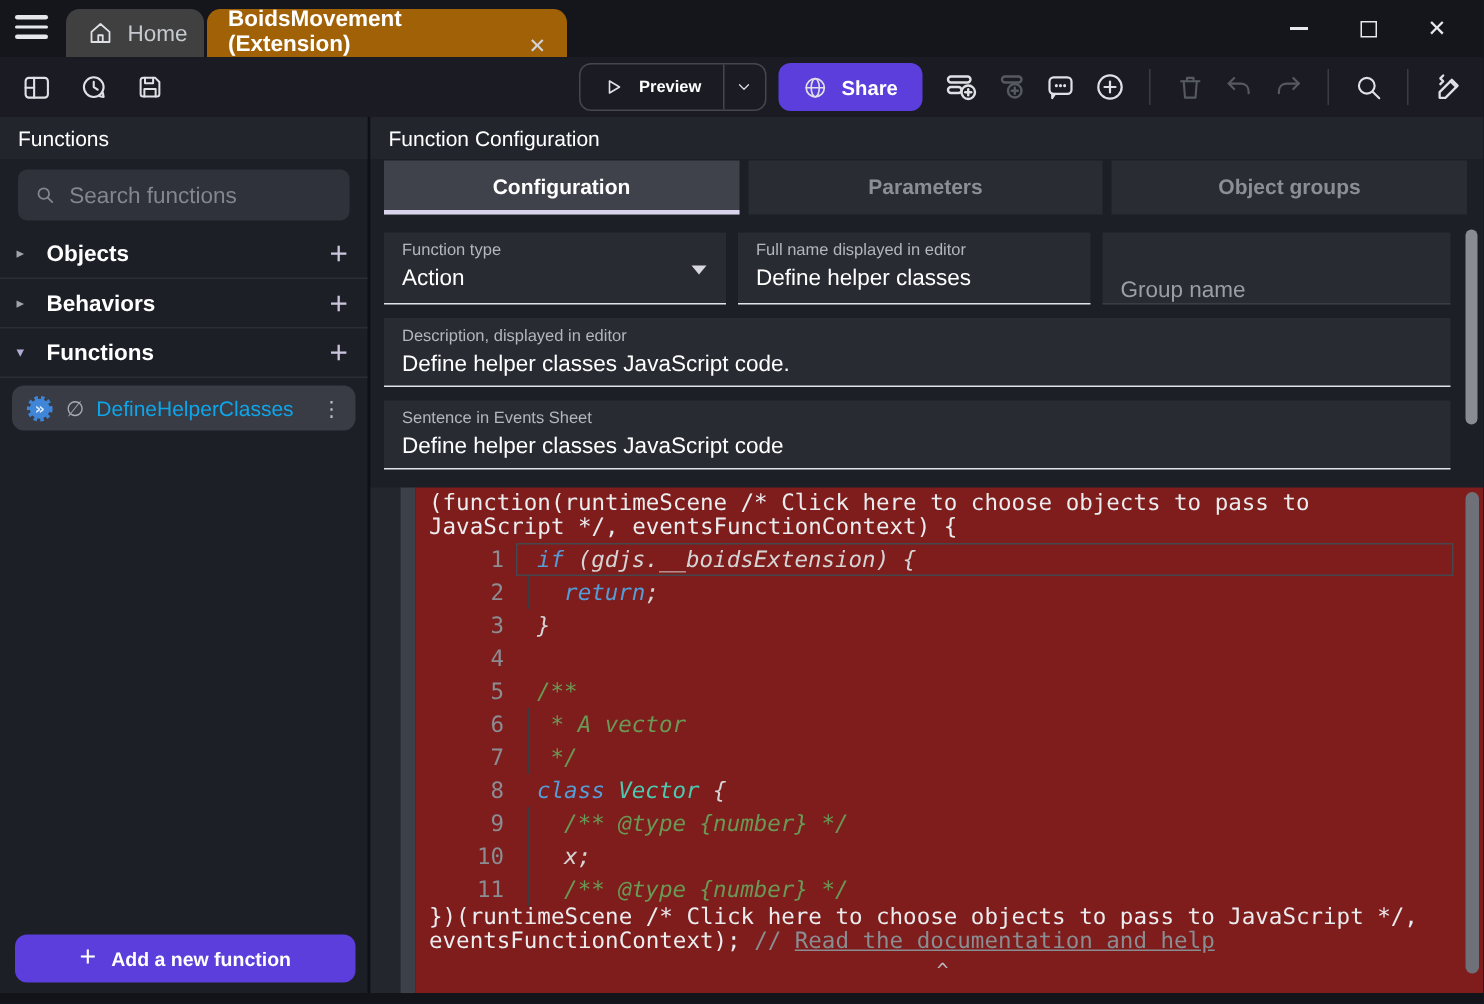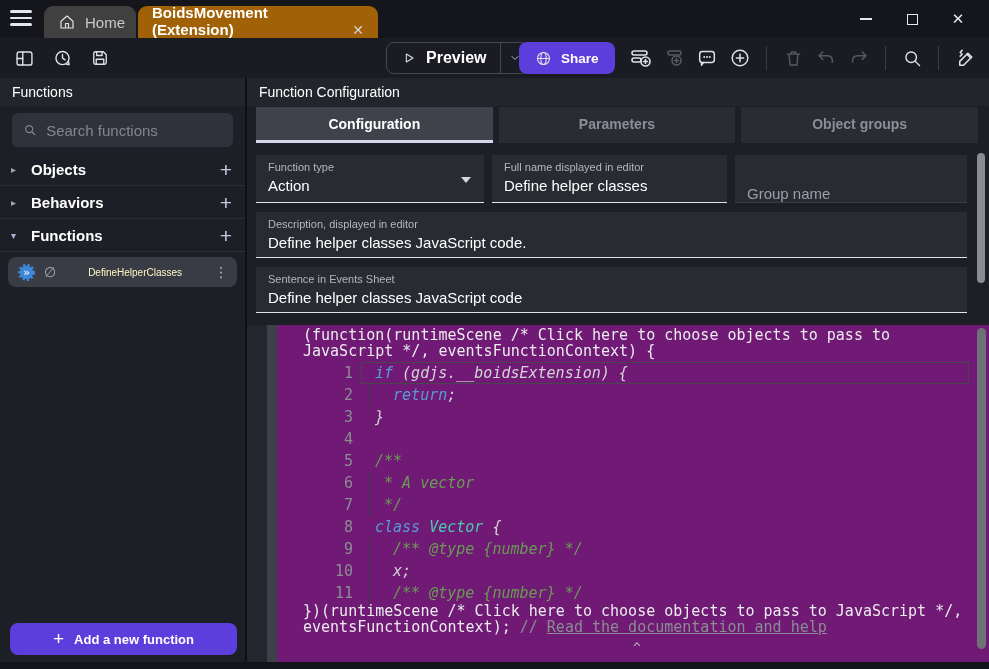--- a/index.html
+++ b/index.html
@@ -27,21 +27,21 @@
   .glyph-close{font-size:15px;}
 
   
   .toolbar{height:40px;background:#1b1c23;display:flex;align-items:center;position:relative;padding:0 12px;}
   .tb-left{display:flex;align-items:center;gap:14px;}
   .icon-btn{width:24px;height:24px;display:flex;align-items:center;justify-content:center;cursor:pointer;}
   .icon-stroke{stroke:#dfe1e6;stroke-width:1.6;fill:none;stroke-linecap:round;stroke-linejoin:round;}
   .icon-dim .icon-stroke{stroke:#565962;}
   .preview-group{position:absolute;left:386px;top:4px;height:32px;border:1px solid #45474f;border-radius:8px;display:flex;align-items:center;}
   .preview-main{display:flex;align-items:center;gap:9px;padding:0 14px;height:100%;cursor:pointer;}
-  .preview-label{font-weight:bold;font-size:16px;color:#fff;}
+  .preview-label{font-weight:bold;font-size:11px;color:#fff;}
   .preview-caret{width:28px;height:100%;border-left:1px solid #45474f;display:flex;align-items:center;justify-content:center;cursor:pointer;}
   .share-btn{position:absolute;left:519px;top:4px;height:32px;background:var(--accent);border:none;border-radius:8px;color:#fff;font-weight:bold;font-size:13.5px;display:flex;align-items:center;gap:9px;padding:0 16px;cursor:pointer;font-family:inherit;}
   .tb-right{margin-left:auto;display:flex;align-items:center;gap:9px;}
   .tb-divider{width:1px;height:24px;background:#3a3c44;margin:0 5px;}
 
   
   .main{display:flex;height:584px;}
   .bottombar{height:7px;background:#13141a;}
 
   
@@ -51,21 +51,21 @@
   .search-input{background:none;border:none;outline:none;color:#cfd2d8;font-size:15px;width:100%;font-family:inherit;}
   .search-input::placeholder{color:#82868e;}
   .tree{margin-top:6px;}
   .tree-row{height:33px;display:flex;align-items:center;padding:0 13px 0 11px;border-bottom:1px solid #2c2e35;gap:9px;cursor:pointer;}
   .tree-chevron{color:#9fa3ab;font-size:10px;width:11px;flex:none;}
   .tree-chevron.open{color:#b4abd2;}
   .tree-label{font-weight:bold;font-size:15px;color:#fff;flex:1;}
   .tree-plus{color:#cac4dd;font-size:21px;font-weight:300;line-height:1;cursor:pointer;}
   .fn-item{margin:5px 8px;height:30px;background:#393c45;border-radius:8px;display:flex;align-items:center;padding:0 9px;gap:8px;cursor:pointer;}
   .private-icon{color:#a7abb2;font-size:14px;}
-  .fn-label{font-size:10px;color:#fef9c3;flex:1;text-align:center;}
+  .fn-label{font-size:14px;color:#0ea5e9;flex:1;}
   .kebab{color:#b9bcc2;font-size:14px;letter-spacing:0;cursor:pointer;}
   .add-btn{margin:auto 10px 7px;height:32px;width:227px;background:var(--accent);border:none;border-radius:8px;color:#fff;font-weight:bold;font-size:13px;display:flex;align-items:center;justify-content:center;gap:10px;cursor:pointer;font-family:inherit;}
   .add-plus{font-size:19px;font-weight:300;}
 
   
   .rightpanel{flex:1;min-width:0;background:#1d1f26;display:flex;flex-direction:column;}
   .tabs{display:flex;height:37px;padding:1px 11px 0 9px;gap:6px;flex:none;}
   .tab-item{flex:1;display:flex;align-items:center;justify-content:center;font-size:14px;font-weight:bold;border-bottom:3px solid transparent;cursor:pointer;}
   .tab-item.active{background:#3f424a;color:#fff;border-bottom-color:#d9d3ec;}
   .tab-item.inactive{background:#2a2c34;color:#8b8e96;}
@@ -82,21 +82,21 @@
   .group-input{background:none;border:none;outline:none;width:100%;font-size:15px;color:#fff;font-family:inherit;}
   .group-input::placeholder{color:#9a9ea6;}
   .frow-full{margin-top:9px;}
   .field-full{width:100%;height:46px;}
   .form-scrollbar{position:absolute;right:4px;top:10px;width:8px;height:130px;background:#8a8c93;border-radius:4px;cursor:pointer;}
 
   
   .editor-wrap{flex:1;margin-top:12px;display:flex;min-height:0;position:relative;}
   .ed-strip{width:20px;background:#24262d;flex:none;}
   .ed-handle{width:10px;background:#3b4049;flex:none;cursor:col-resize;}
-  .ed{flex:1;background:#701a75;font-family:"DejaVu Sans Mono",monospace;position:relative;overflow:hidden;padding:3px 18px 0 26px;}
+  .ed{flex:1;background:#7f1d1d;font-family:"DejaVu Sans Mono",monospace;position:relative;overflow:hidden;padding:3px 18px 0 9px;}
   .ed-header,.ed-footer{font-size:15px;line-height:15.5px;color:#ebecee;white-space:pre-wrap;word-break:break-word;}
   .ed-lines{margin-top:3px;}
   .ed-line{display:flex;height:22px;align-items:center;position:relative;font-size:15px;}
   .ed-line .num{width:50px;text-align:right;color:#8b8d92;flex:none;}
   .ed-line .code{margin-left:22px;white-space:pre;color:var(--pl);font-style:italic;}
   .ed-line.guide::before{content:"";position:absolute;left:66px;top:0;bottom:0;border-left:1px solid #3a3c42;}
   .ed-line.current::after{content:"";position:absolute;left:58px;right:2px;top:0;bottom:0;border:1px solid #45474d;pointer-events:none;}
   .tok-kw{color:var(--kw);}
   .tok-cm{color:var(--cm);}
   .tok-cls{color:var(--cls);}

